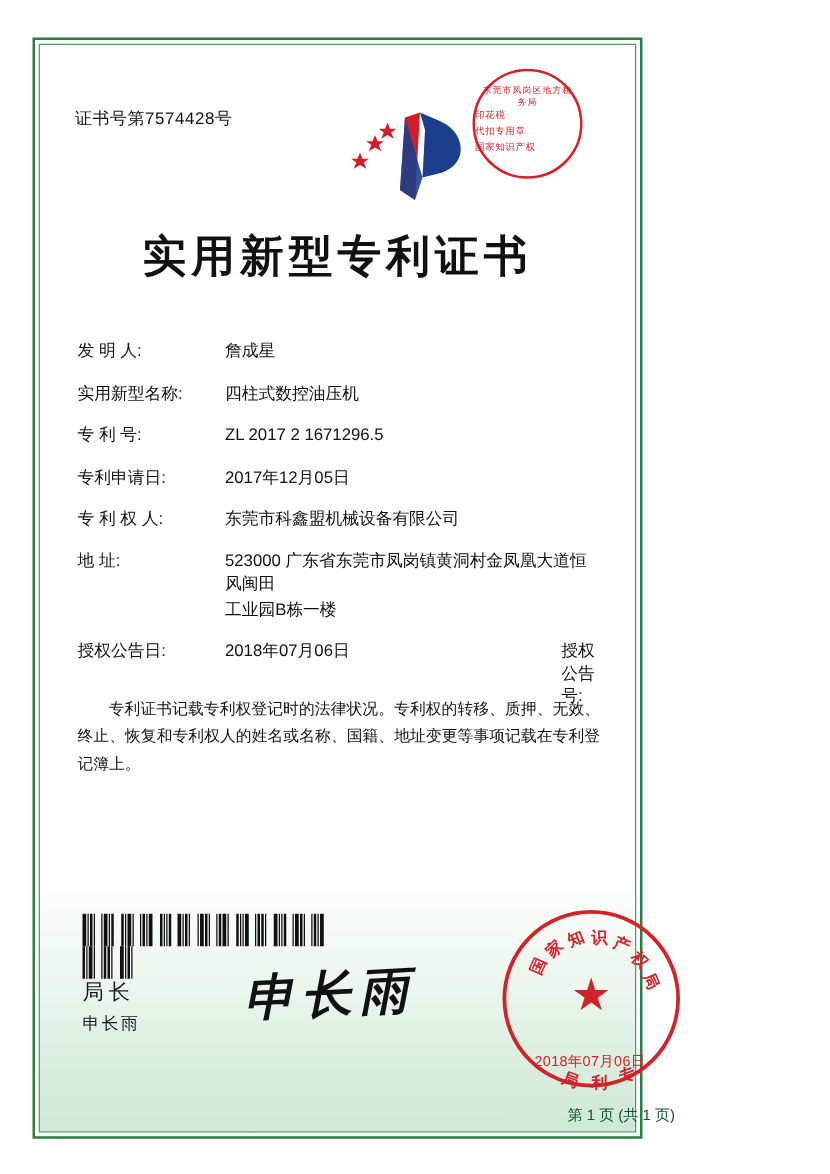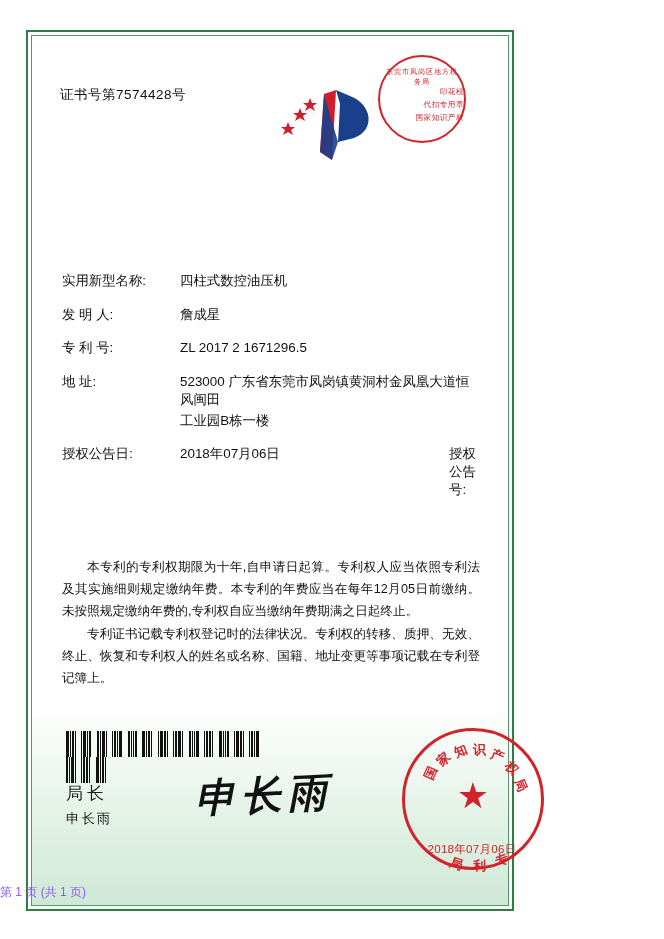--- a/index.html
+++ b/index.html
@@ -85,21 +85,21 @@
     top: 55px;
     width: 84px;
     height: 84px;
     border: 2px solid #d2232a;
     border-radius: 50%;
     color: #d2232a;
   }
   .stamp-top .st-line {
     position: absolute;
     left: 0; right: 0;
-    text-align: right;
+    text-align: left;
     font-size: 7.6px;
     font-family: "Liberation Serif", serif;
     letter-spacing: 0.5px;
   }
   .stamp-top .st-arc {
     position: absolute;
     left: 6px;
     top: 10px;
     width: 72px;
     font-size: 7px;
@@ -272,23 +272,23 @@
     color: #d2232a;
     letter-spacing: 0.3px;
   }
 
   
   .footer {
     position: absolute;
     left: 0;
     right: 0;
     top: 884px;
-    text-align: left;
+    text-align: right;
     font-size: 12px;
-    color: #8b5cf6;
+    color: #14532d;
   }
 </style>
 </head>
 <body>
 
 <div class="page">
 
   <div class="green-band"></div>
   <div class="frame-outer"></div>
   <div class="frame-inner"></div>
@@ -310,56 +310,64 @@
       </svg>
     </div>
 
     <div class="stamp-top">
       <div class="st-arc">东莞市凤岗区地方税务局</div>
       <div class="st-line st-l1">印花税</div>
       <div class="st-line st-l2">代扣专用章</div>
       <div class="st-line st-l3">国家知识产权</div>
     </div>
 
+    <div class="title">实用新型专利证书</div>
 
     <div class="fields">
+
+      <div class="field-row">
+        <span class="field-label">发 明 人:</span>
+        <span class="field-value">詹成星</span>
+      </div>
 
       <div class="field-row">
         <span class="field-label">实用新型名称:</span>
         <span class="field-value">四柱式数控油压机</span>
       </div>
 
       <div class="field-row">
-        <span class="field-label">发 明 人:</span>
-        <span class="field-value">詹成星</span>
-      </div>
-
-      <div class="field-row">
         <span class="field-label">专 利 号:</span>
         <span class="field-value">ZL 2017 2 1671296.5</span>
       </div>
 
-
+      <div class="field-row">
+        <span class="field-label">专利申请日:</span>
+        <span class="field-value">2017年12月05日</span>
+      </div>
+
+      <div class="field-row">
+        <span class="field-label">专 利 权 人:</span>
+        <span class="field-value">东莞市科鑫盟机械设备有限公司</span>
+      </div>
 
       <div class="field-row">
         <span class="field-label">地 址:</span>
         <span class="field-value">523000 广东省东莞市凤岗镇黄洞村金凤凰大道恒风闽田</span>
         <span class="field-value2">工业园B栋一楼</span>
       </div>
 
       <div class="field-row">
         <span class="field-label">授权公告日:</span>
         <span class="field-value">2018年07月06日</span>
         <span class="inline-right-label">授权公告号:</span>
       </div>
 
     </div>
 
     <div class="paras">
-      <p class="para">本专利的专利权期限为十年,自申请日起算。专利权人应当依照专利法及其实施细则规定缴纳年费。本专利的年费应当在每年12月05日前缴纳。未按照规定缴纳年费的,专利权自应当缴纳年费期满之日起终止。</p>
       <p class="para">专利证书记载专利权登记时的法律状况。专利权的转移、质押、无效、终止、恢复和专利权人的姓名或名称、国籍、地址变更等事项记载在专利登记簿上。</p>
     </div>
 
     <div class="barcode">
       <span style="width:3px"></span><span style="width:1px"></span><span style="width:2px"></span><span style="width:1px"></span>
       <span style="width:1px"></span><span style="width:3px"></span><span style="width:1px"></span><span style="width:2px"></span>
       <span style="width:2px"></span><span style="width:1px"></span><span style="width:3px"></span><span style="width:1px"></span>
       <span style="width:1px"></span><span style="width:2px"></span><span style="width:1px"></span><span style="width:3px"></span>
       <span style="width:2px"></span><span style="width:1px"></span><span style="width:1px"></span><span style="width:2px"></span>
       <span style="width:3px"></span><span style="width:1px"></span><span style="width:2px"></span><span style="width:1px"></span>

